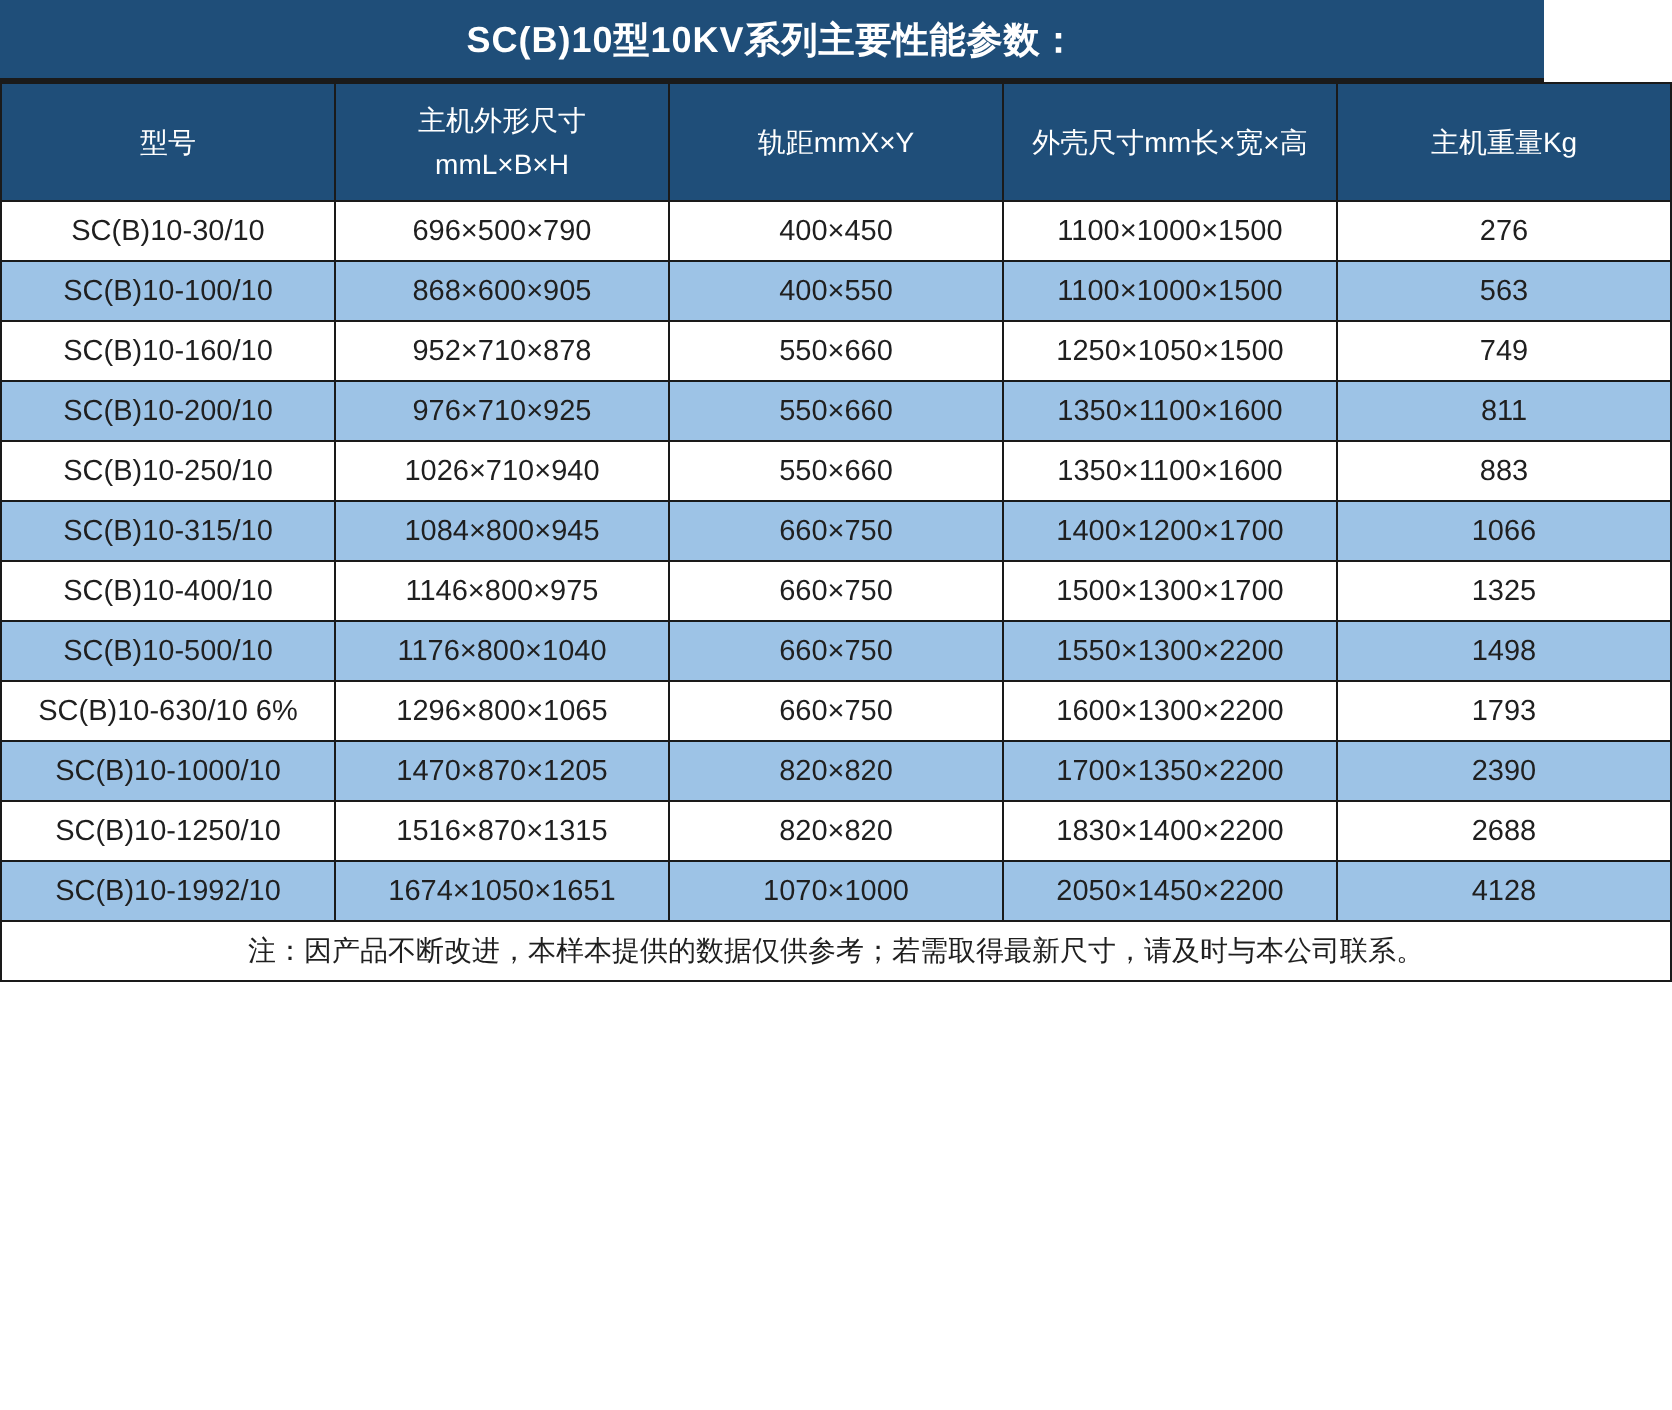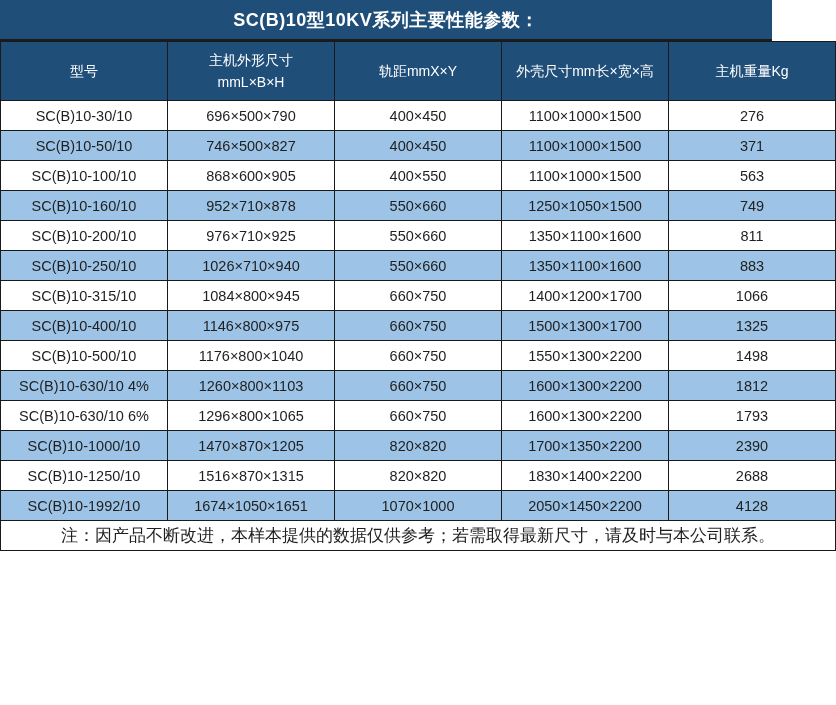--- a/index.html
+++ b/index.html
@@ -54,21 +54,21 @@
     height:29px;
     font-size:14.5px;
     background:#fff;
     padding:0 2px;
   }
   tbody tr:nth-child(even) td{
     background:var(--stripe-bg);
   }
   tfoot td{
     height:27px;
-    font-size:17px;
+    font-size:14px;
     background:#fff;
   }
 </style>
 </head>
 <body>
 
 <div class="sheet">
   <div class="title-bar">SC(B)10型10KV系列主要性能参数：</div>
 
   <table>
@@ -89,27 +89,20 @@
           <th>主机重量Kg</th>
         </tr>
     </thead>
     <tbody>
         <tr>
           <td>SC(B)10-30/10</td>
           <td>696×500×790</td>
           <td>400×450</td>
           <td>1100×1000×1500</td>
           <td>276</td>
-        </tr>
-        <tr>
-          <td>SC(B)10-50/10</td>
-          <td>746×500×827</td>
-          <td>400×450</td>
-          <td>1100×1000×1500</td>
-          <td>371</td>
         </tr>
         <tr>
           <td>SC(B)10-100/10</td>
           <td>868×600×905</td>
           <td>400×550</td>
           <td>1100×1000×1500</td>
           <td>563</td>
         </tr>
         <tr>
           <td>SC(B)10-160/10</td>
@@ -147,27 +140,20 @@
           <td>1325</td>
         </tr>
         <tr>
           <td>SC(B)10-500/10</td>
           <td>1176×800×1040</td>
           <td>660×750</td>
           <td>1550×1300×2200</td>
           <td>1498</td>
         </tr>
         <tr>
-          <td>SC(B)10-630/10 4%</td>
-          <td>1260×800×1103</td>
-          <td>660×750</td>
-          <td>1600×1300×2200</td>
-          <td>1812</td>
-        </tr>
-        <tr>
           <td>SC(B)10-630/10 6%</td>
           <td>1296×800×1065</td>
           <td>660×750</td>
           <td>1600×1300×2200</td>
           <td>1793</td>
         </tr>
         <tr>
           <td>SC(B)10-1000/10</td>
           <td>1470×870×1205</td>
           <td>820×820</td>

